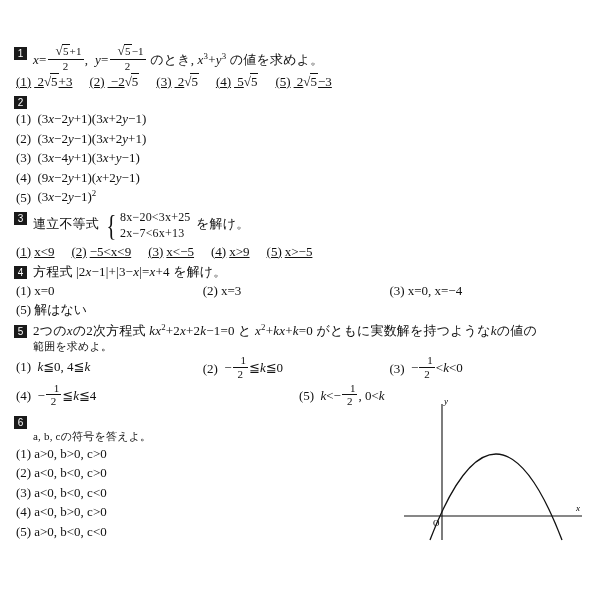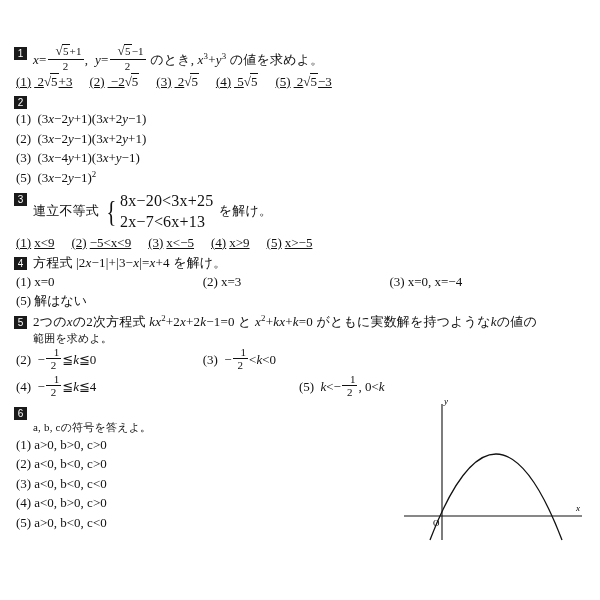--- a/index.html
+++ b/index.html
@@ -95,21 +95,21 @@
   }
   .brace{
     font-size:30px;
     line-height:.8;
     transform:scaleX(.7);
     display:inline-block;
     margin-right:1px;
   }
   .sysrows{
     display:inline-block;
-    font-size:16px;
+    font-size:12px;
     line-height:1.35;
   }
   .italic{font-style:italic;}
 
   
   .graph{
     position:absolute;
     right:10px;
     bottom:52px;
     width:190px;
@@ -148,20 +148,22 @@
     <div class="qhead">
       <span class="num">2</span>
     </div>
     <div class="choices stack">
       <span class="ch"><span class="lab">(1)</span>
         (3<span class="italic">x</span>−2<span class="italic">y</span>+1)(3<span class="italic">x</span>+2<span class="italic">y</span>−1)</span>
       <span class="ch"><span class="lab">(2)</span>
         (3<span class="italic">x</span>−2<span class="italic">y</span>−1)(3<span class="italic">x</span>+2<span class="italic">y</span>+1)</span>
       <span class="ch"><span class="lab">(3)</span>
         (3<span class="italic">x</span>−4<span class="italic">y</span>+1)(3<span class="italic">x</span>+<span class="italic">y</span>−1)</span>
+      <span class="ch"><span class="lab">(4)</span>
+        (9<span class="italic">x</span>−2<span class="italic">y</span>+1)(<span class="italic">x</span>+2<span class="italic">y</span>−1)</span>
       <span class="ch"><span class="lab">(5)</span>
         (3<span class="italic">x</span>−2<span class="italic">y</span>−1)<sup>2</sup></span>
     </div>
   </div>
 
   <div class="q">
     <div class="qhead">
       <span class="num">3</span>
       <span class="stem">
         <span>連立不等式</span>
@@ -201,20 +203,22 @@
 
   <div class="q">
     <div class="qhead">
       <span class="num">5</span>
       <span class="stem">
         2つの<span class="italic">x</span>の2次方程式 <span class="italic">k</span><span class="italic">x</span><sup>2</sup>+2<span class="italic">x</span>+2<span class="italic">k</span>−1=0 と <span class="italic">x</span><sup>2</sup>+<span class="italic">k</span><span class="italic">x</span>+<span class="italic">k</span>=0 がともに実数解を持つような<span class="italic">k</span>の値の
       </span>
     </div>
     <div class="stem2">範囲を求めよ。</div>
     <div class="choices cols3" style="line-height:2.0;">
+      <span class="ch"><span class="lab">(1)</span>
+        <span class="italic">k</span>≦0, 4≦<span class="italic">k</span></span>
       <span class="ch"><span class="lab">(2)</span>
         −<span class="frac"><span class="n">1</span><span class="d">2</span></span>≦<span class="italic">k</span>≦0</span>
       <span class="ch"><span class="lab">(3)</span>
         −<span class="frac"><span class="n">1</span><span class="d">2</span></span>&lt;<span class="italic">k</span>&lt;0</span>
       <span class="ch w50"><span class="lab">(4)</span>
         −<span class="frac"><span class="n">1</span><span class="d">2</span></span>≦<span class="italic">k</span>≦4</span>
       <span class="ch w50"><span class="lab">(5)</span>
         <span class="italic">k</span>&lt;−<span class="frac"><span class="n">1</span><span class="d">2</span></span>, 0&lt;<span class="italic">k</span></span>
     </div>
   </div>

